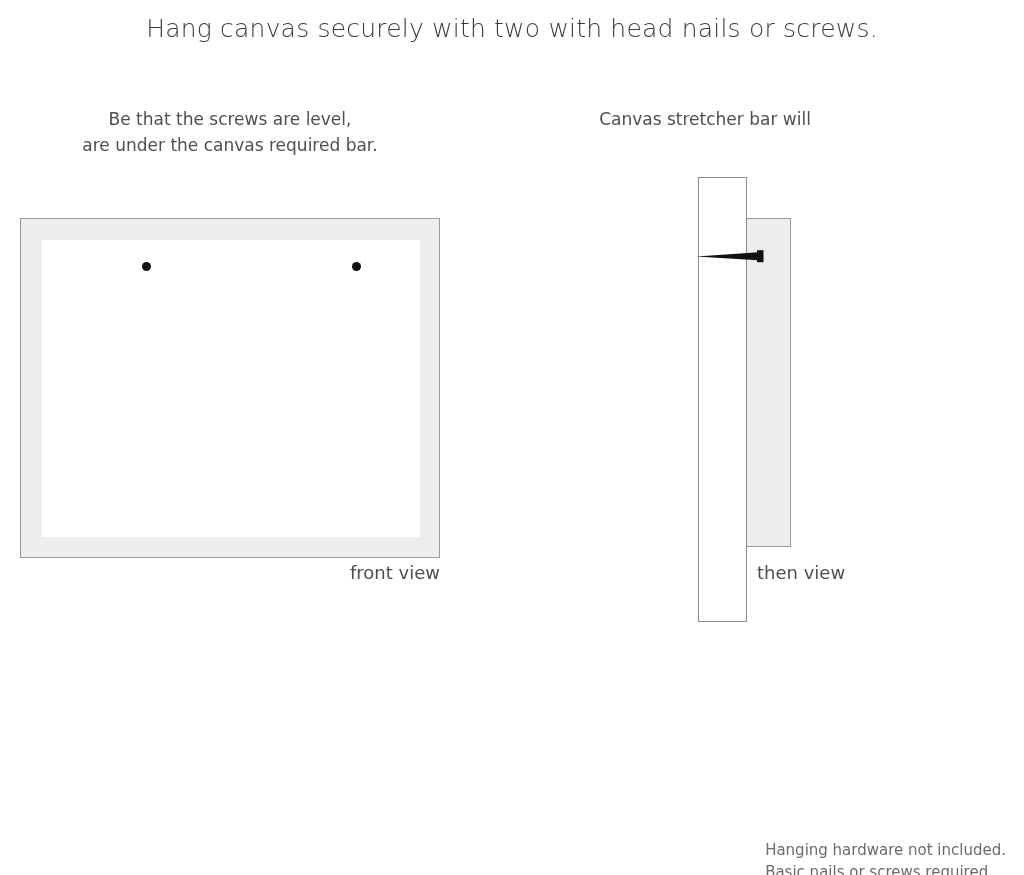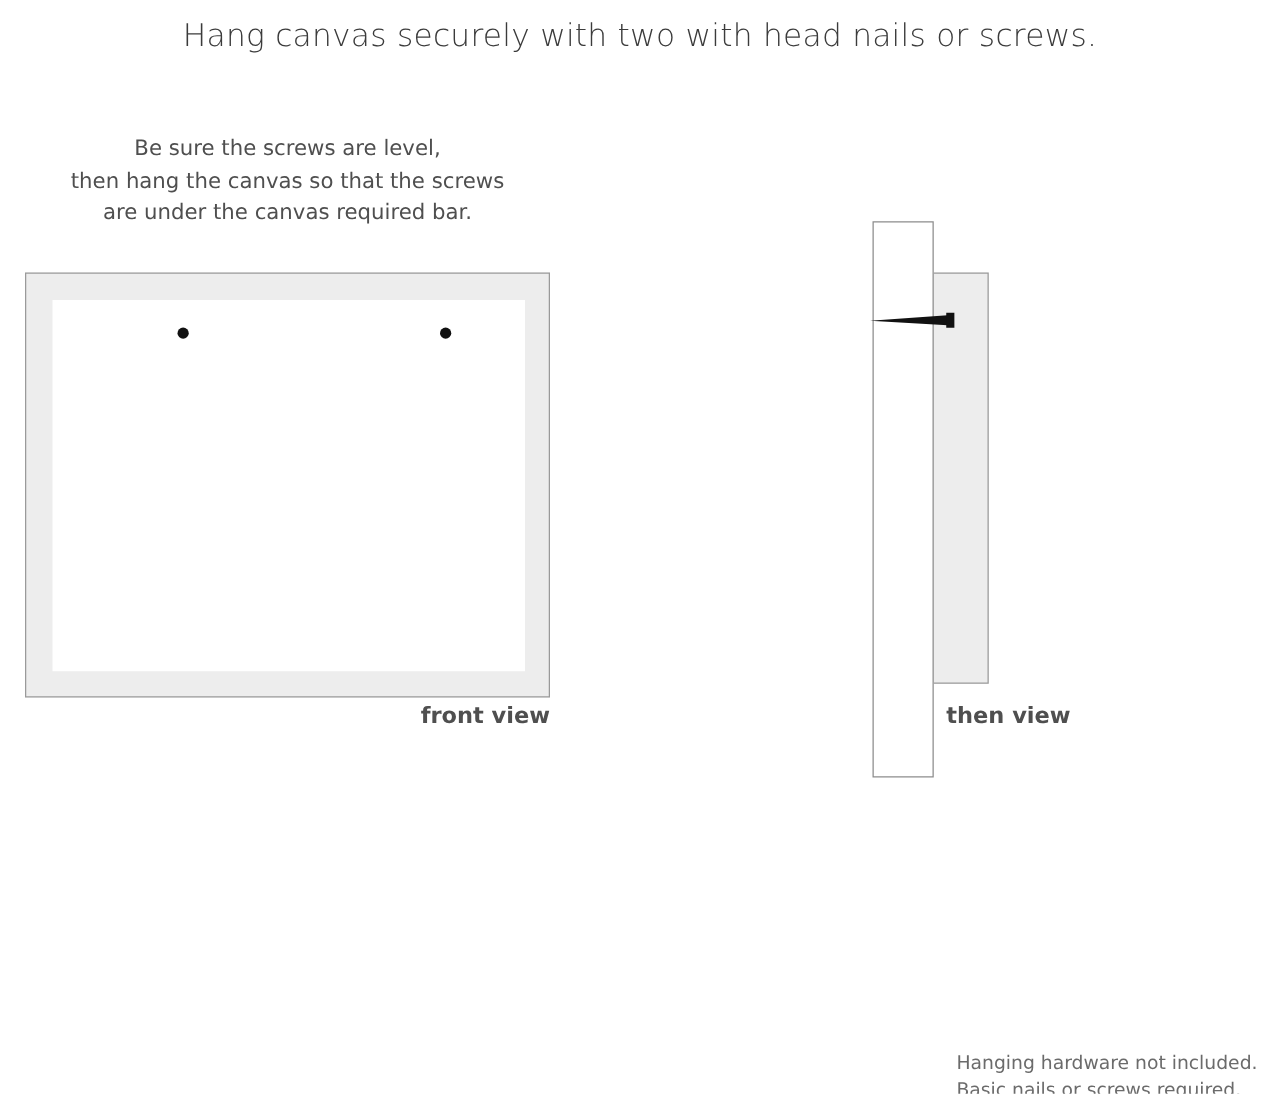--- a/index.html
+++ b/index.html
@@ -123,21 +123,21 @@
     top: 78px;
     width: 72px;
     height: 16px;
     z-index: 2;
   }
 
   
   .view-label {
     position: absolute;
     font-size: 18px;
-    font-weight: 700;
+    font-weight: 400;
     color: #4f4f4f;
     white-space: nowrap;
   }
   .label-front { left: 240px; top: 562px; width: 200px; text-align: right; }
   .label-side  { left: 757px; top: 562px; }
 
   
   .footer {
     position: absolute;
     right: 18px;
@@ -148,26 +148,26 @@
     color: #6b6b6b;
   }
   .footer-line { display: block; white-space: nowrap; }
 </style>
 </head>
 <body>
 
 <div class="title">Hang canvas securely with two with head nails or screws.</div>
 
 <div class="caption caption-left">
-  <span class="caption-line">Be sure the screws are level,</span>
-  <span class="caption-line">then hang the canvas so that the screws</span>
+  <span class="caption-line">Be that the screws are level,</span>
   <span class="caption-line">are under the canvas required bar.</span>
 </div>
 
 <div class="caption caption-right">
+  <span class="caption-line">Canvas stretcher bar will</span>
 </div>
 
 <div class="front-view">
   <div class="front-frame"></div>
   <div class="front-inner">
     <span class="screw-dot screw-dot-left"></span>
     <span class="screw-dot screw-dot-right"></span>
   </div>
 </div>
 <div class="view-label label-front">front view</div>

